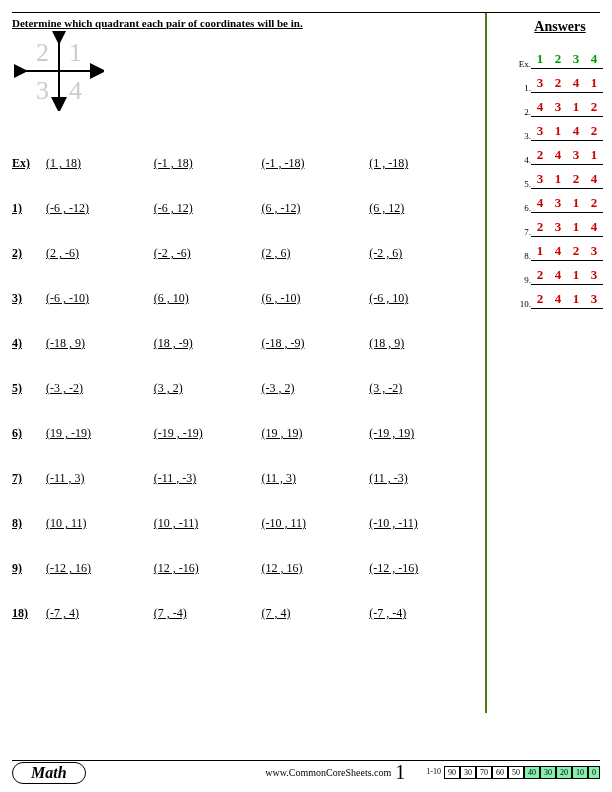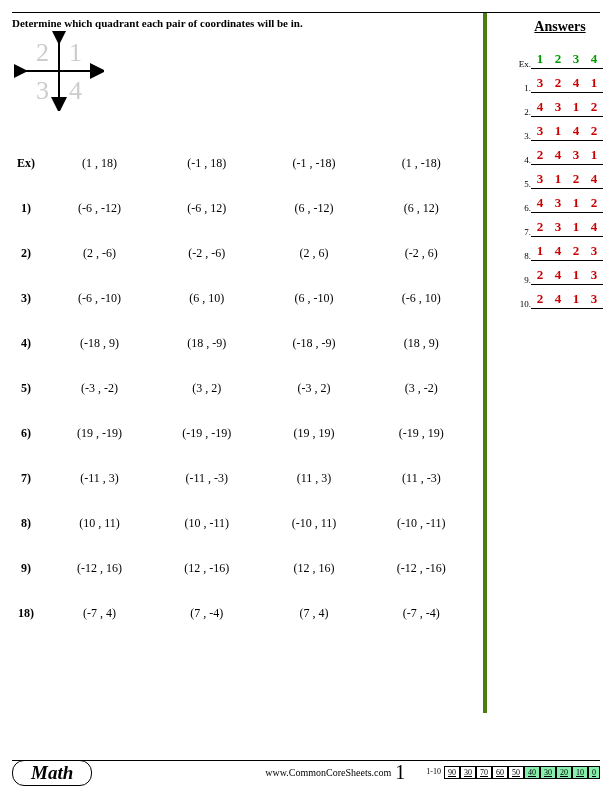--- a/index.html
+++ b/index.html
@@ -39,23 +39,24 @@
     color: #c00;
     font-size: 17px;
   }
   .hr { border-top: 1px solid #000; margin-top: 2px; }
   .main {
     display: flex;
     height: 700px;
   }
   .left {
     width: 475px;
-    border-right: 4px solid #4d7c0f;
+    border-right: 2px solid #4d7c0f;
     padding-right: 8px;
     position: relative;
+    text-decoration: underline;
   }
   .right {
     width: 110px;
     padding-left: 6px;
     margin-left: 24px;
   }
   .instructions {
     font-weight: bold;
     font-size: 11px;
     margin: 4px 0 2px 0;
@@ -71,27 +72,26 @@
     padding-top: 110px;
   }
   .prow {
     display: flex;
     align-items: center;
     height: 45px;
     font-size: 12px;
   }
   .plabel {
     width: 34px;
-    text-align: center;
+    text-align: left;
     font-weight: bold;
     padding-right: 6px;
   }
   .pcell {
     width: 108px;
-    text-align: center;
   }
   .prow.example { padding-top: 0; }
   .answers-title {
     text-align: center;
     font-weight: bold;
     text-decoration: underline;
     font-size: 14px;
     margin: 6px 0 10px 0;
   }
   .arow {
@@ -125,28 +125,28 @@
     align-items: center;
     height: 24px;
     font-size: 11px;
   }
   .math-badge {
     border: 1.5px solid #000;
     border-radius: 12px;
     padding: 1px 18px;
     font-weight: bold;
     font-style: italic;
-    font-size: 19px;
+    font-size: 16px;
     margin-right: 16px;
   }
   .site { flex: 1; text-align: right; font-size: 10px; }
   .pagenum { font-size: 20px; margin: 0 18px 0 4px; }
   .score-strip { display: flex; font-size: 8px; }
   .score-strip .lbl { padding: 1px 3px; }
-  .score-strip .cell { border: 0.5px solid #000; padding: 1px 3px; text-decoration: underline; }
+  .score-strip .cell { border: 0.5px solid #000; padding: 1px 3px; }
   .score-strip .shade { background: #86efac; }
 </style>
 </head>
 <body>
 
 <div class="page">
 
   <div class="hr"></div>
 
   <div class="main">

